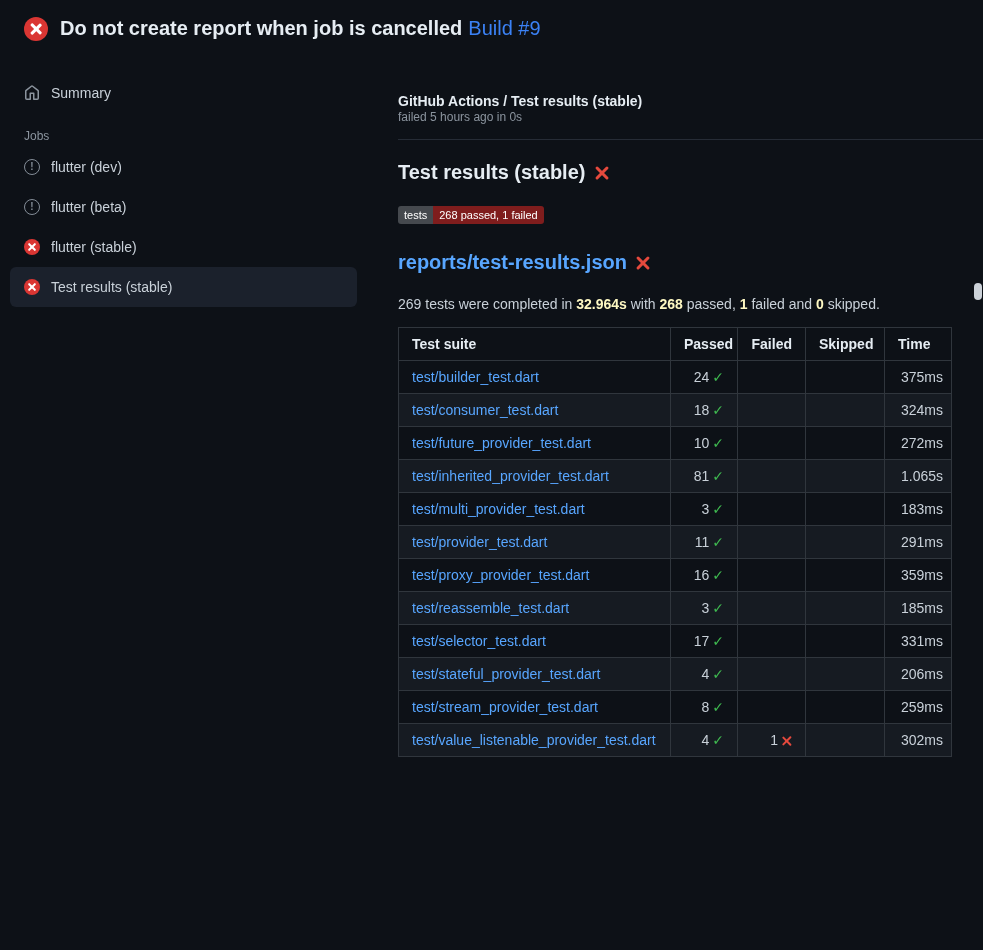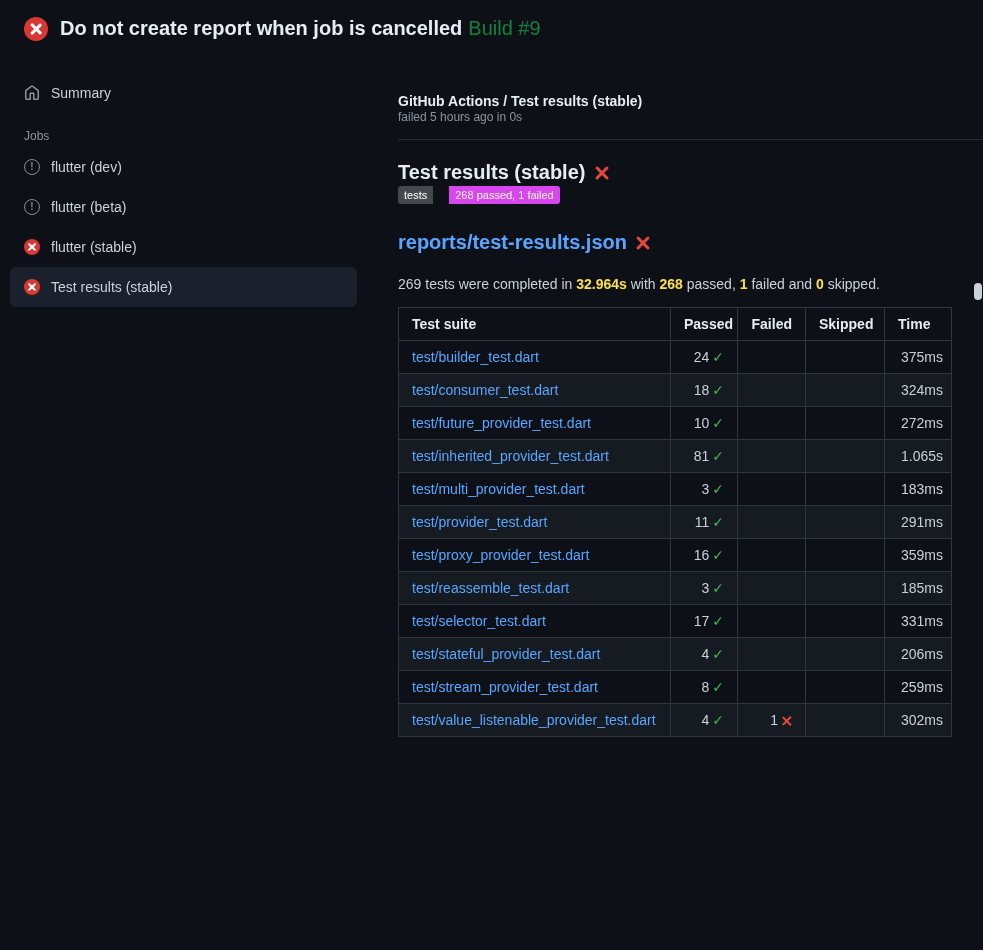--- a/index.html
+++ b/index.html
@@ -12,21 +12,21 @@
     font-size: 14px;
   }
 
   
   .topbar {
     height: 57px;
     display: flex; align-items: center;
     padding: 0 24px;
   }
   .run-title { margin: 0 0 0 12px; font-size: 20px; font-weight: 700; color: #e6edf3; white-space: nowrap; }
-  .run-title .build { color: #15803d; font-weight: 400; margin-left: 6px; }
+  .run-title .build { color: #3b82f6; font-weight: 400; margin-left: 6px; }
 
   
   .status-circle {
     display: inline-flex; align-items: center; justify-content: center;
     border-radius: 50%; flex: none;
   }
   .status-circle.failed { background: #da3633; }
   .sz24 { width: 24px; height: 24px; }
   .sz16 { width: 16px; height: 16px; }
 
@@ -74,32 +74,32 @@
   .home-icon { flex: none; display: inline-flex; }
 
   .main { flex: 1; padding: 36px 0 0 24px; }
   .breadcrumb { font-weight: 700; color: #e6edf3; font-size: 14px; }
   .status-line { color: #8b949e; font-size: 12px; margin-top: 1px; }
   hr.divider { border: 0; border-top: 1px solid #262c36; margin: 15px 0 0 0; }
 
   .section-title { margin: 21px 0 0 0; font-size: 20px; font-weight: 700; color: #e6edf3; }
 
   .badge {
-    display: inline-flex; margin-top: 2px;
+    display: inline-flex; margin-top: 22px;
     font-size: 11px; line-height: 18px; color: #fff;
-    border-radius: 3px; overflow: hidden; gap: 16px;
+    border-radius: 3px; overflow: hidden;
   }
   .badge-left  { background: #45494e; padding: 0 6px; }
-  .badge-right { background: #d946ef; padding: 0 6px; }
+  .badge-right { background: #7f1d1d; padding: 0 6px; }
 
   .report-title { margin: 27px 0 0 0; font-size: 20px; font-weight: 700; }
   .report-title a { color: #58a6ff; text-decoration: none; cursor: pointer; }
 
   .summary-text { margin: 22px 0 0 0; color: #c9d1d9; }
-  .summary-text b { color: #fde047; }
+  .summary-text b { color: #fef9c3; }
 
   
   table.results {
     margin-top: 15px;
     width: 553px; table-layout: fixed;
     border-collapse: collapse;
   }
   .results th, .results td {
     border: 1px solid #30363d;
     padding: 6px 13px;

